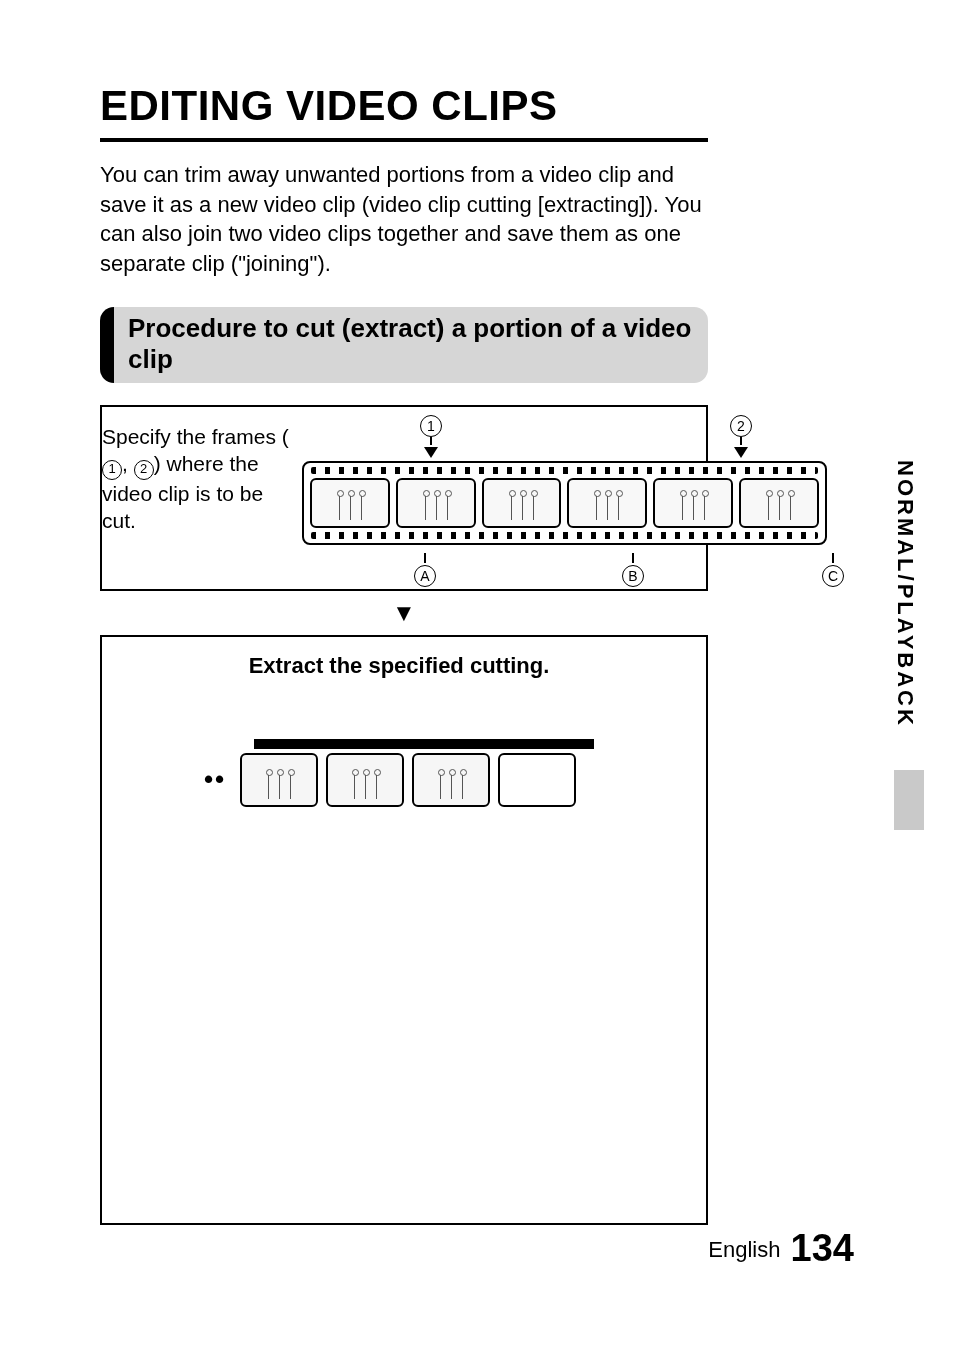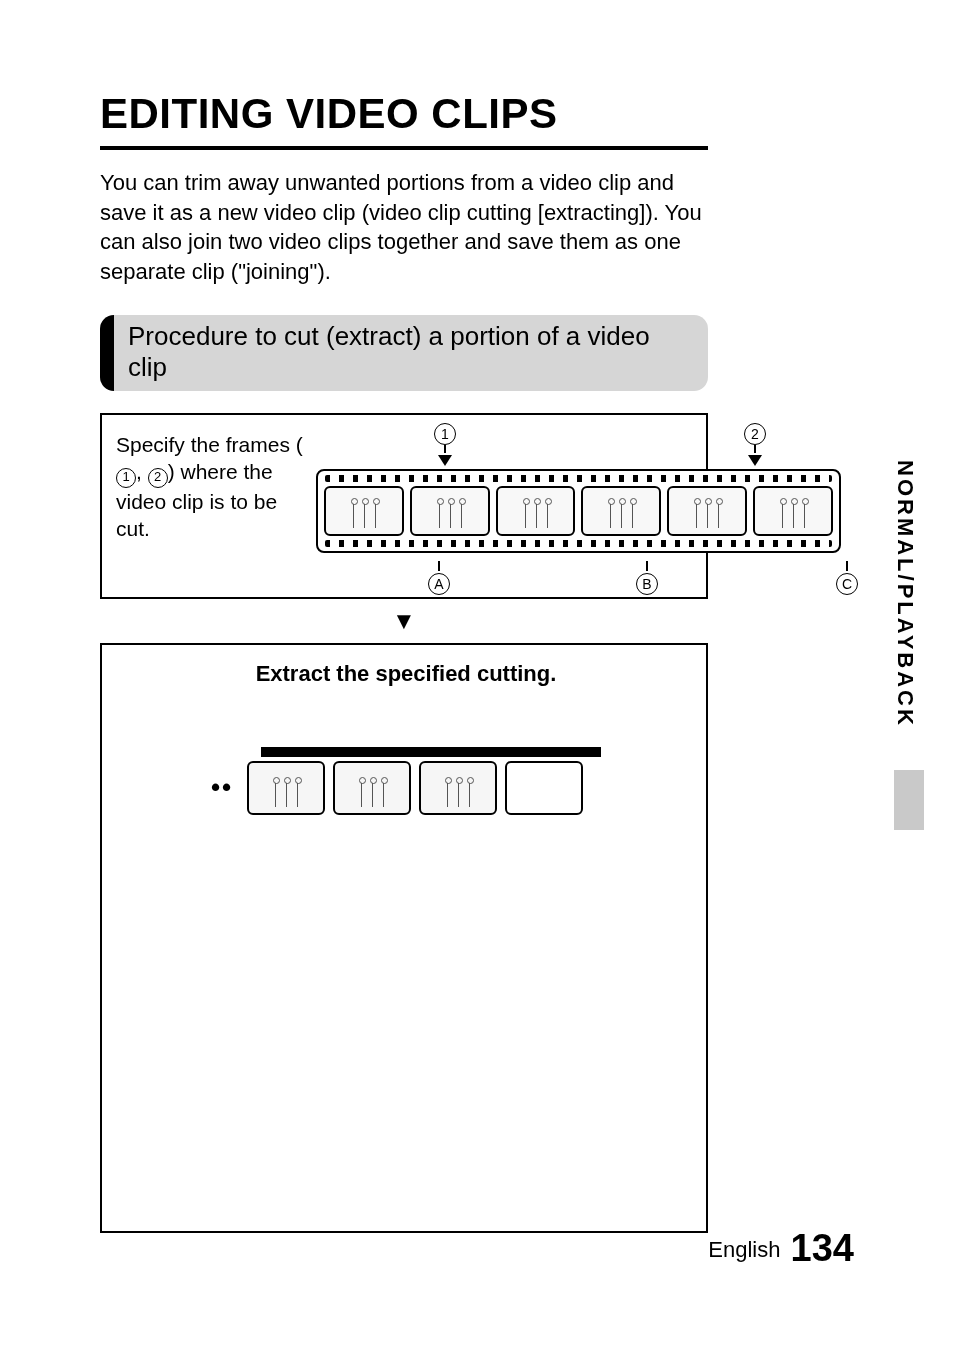--- a/index.html
+++ b/index.html
@@ -7,21 +7,21 @@
       width: 954px;
       height: 1350px;
       position: relative;
       font-family: Arial, Helvetica, sans-serif;
       background: #fff;
       color: #000;
     }
     .page {
       position: absolute;
       left: 100px;
-      top: 90px;
+      top: 82px;
       width: 608px;
     }
     .main-title {
       font-size: 42px;
       font-weight: bold;
       letter-spacing: 0.5px;
       padding-bottom: 8px;
       border-bottom: 4px solid #000;
       margin-bottom: 18px;
     }
@@ -29,26 +29,26 @@
       font-size: 22px;
       line-height: 1.35;
       margin-bottom: 28px;
     }
     .section-header {
       background: #d6d6d6;
       border-left: 14px solid #000;
       border-radius: 14px;
       padding: 6px 14px 8px 14px;
       font-size: 26px;
-      font-weight: normal;
+      font-weight: bold;
       margin-bottom: 22px;
     }
     .diagram-box {
       border: 2px solid #000;
-      padding: 14px 10px 14px 14px;
+      padding: 14px 10px 14px 0;
       position: relative;
     }
     .diagram1 {
       height: 186px;
       display: flex;
     }
     .specify-text {
       width: 196px;
       font-size: 21px;
       line-height: 1.3;

